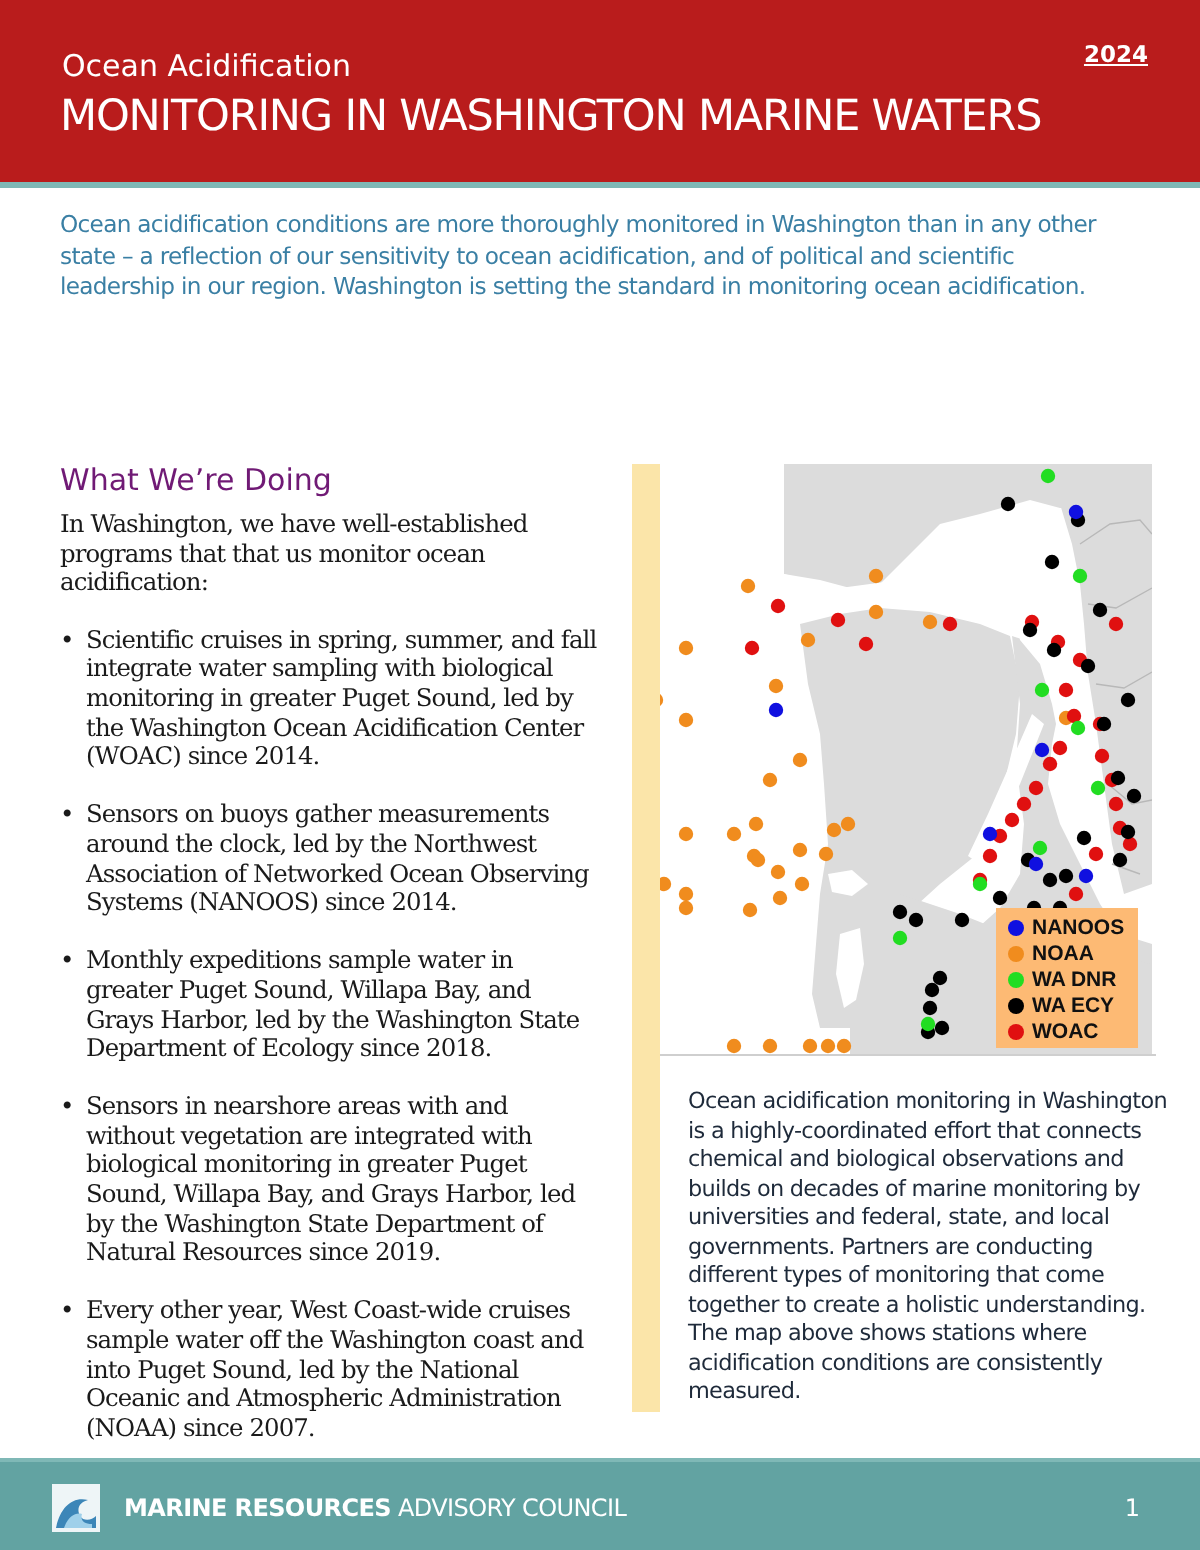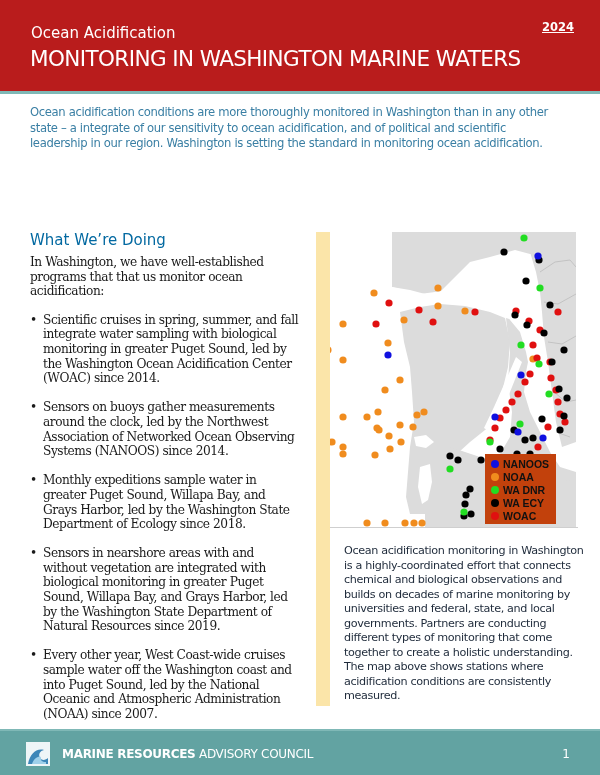--- a/index.html
+++ b/index.html
@@ -3,52 +3,52 @@
 <meta charset="utf-8">
 <style>
   html, body { margin:0; padding:0; }
   body { width:600px; height:775px; background:#ffffff; position:relative; overflow:hidden; font-family:"Liberation Sans", sans-serif; }
   .header { position:absolute; left:0; top:0; width:600px; height:91px; background:#b91c1c; border-bottom:3px solid #7fb8b6; }
   .header .kicker { position:absolute; left:31px; top:24px; color:#fff; font-size:15px; font-family:"DejaVu Sans", sans-serif; }
   .header .title { position:absolute; left:30px; top:46px; color:#fff; font-size:21.5px; font-family:"DejaVu Sans", sans-serif; letter-spacing:-0.6px; }
   .header .year { position:absolute; right:26px; top:20px; color:#fff; font-size:11.5px; font-weight:bold; font-family:"DejaVu Sans", sans-serif;text-decoration:underline; }
   .intro { position:absolute; left:30px; top:105px; width:520px; color:#3a7fa4; font-size:11.6px; line-height:15.5px; font-family:"DejaVu Sans", sans-serif; letter-spacing:-0.35px; }
   .intro p { margin:0 0 15px 0; }
-  .section-title { position:absolute; left:30px; top:231px; color:#0369a1; font-size:15px; font-family:"DejaVu Sans", sans-serif; }
+  .section-title { position:absolute; left:30px; top:231px; color:#701a75; font-size:15px; font-family:"DejaVu Sans", sans-serif; }
   .leftcol { position:absolute; left:30px; top:255px; width:270px; color:#1a1a1a; font-family:"DejaVu Serif", serif; font-size:12.2px; line-height:14.6px; letter-spacing:-0.45px; }
   .leftcol .lead { margin:0 0 14px 0; }
   .leftcol ul { list-style:none; margin:0; padding:0; }
   .leftcol li { position:relative; padding-left:13px; margin-bottom:14.6px; }
   .leftcol li .bullet { position:absolute; left:0; top:0; }
   .sidebar-bar { position:absolute; left:316px; top:232px; width:14px; height:474px; background:#fbe5a9; }
   .map { position:absolute; left:330px; top:232px; width:246px; height:295px; background:#fff; overflow:hidden; }
   .map svg { position:absolute; left:0; top:0; }
   .map-divider { position:absolute; left:330px; top:527px; width:248px; height:1px; background:#cfcfcf; }
-  .legend { position:absolute; left:485px; top:454px; width:71px; height:70px; background:#c2410c; }
+  .legend { position:absolute; left:498px; top:454px; width:71px; height:70px; background:#fdba74; }
   .legend-item { position:absolute; left:6px; font-family:"Liberation Sans", sans-serif; font-weight:bold; font-size:10.5px; color:#111; height:12px; line-height:12px; }
   .legend-item .dot { position:absolute; left:0; top:2px; width:8px; height:8px; border-radius:50%; }
   .legend-item .lbl { position:absolute; left:12px; top:0; white-space:nowrap; }
   .caption { position:absolute; left:344px; top:544px; width:240px; color:#1e2a3a; font-size:11.2px; line-height:14.5px; font-family:"DejaVu Sans", sans-serif; letter-spacing:-0.35px; }
   .footer { position:absolute; left:0; top:729px; width:600px; height:46px; background:#62a3a2; border-top:2px solid #7fb8b6; }
   .footer .logo { position:absolute; left:26px; top:11px; width:24px; height:24px; background:#eef5f7; }
   .footer .org { position:absolute; left:62px; top:16px; color:#fff; font-size:12px; font-family:"DejaVu Sans", sans-serif; letter-spacing:-0.3px; }
   .footer .org b { font-weight:bold; }
   .footer .page { position:absolute; right:30px; top:16px; color:#fff; font-size:12px; font-family:"DejaVu Sans", sans-serif; }
 </style>
 </head>
 <body>
 
 <div class="header">
   <div class="kicker">Ocean Acidification</div>
   <div class="title">MONITORING IN WASHINGTON MARINE WATERS</div>
   <div class="year">2024</div>
 </div>
 
 <div class="intro">
-  <p>Ocean acidification conditions are more thoroughly monitored in Washington than in any other state – a integrate of our sensitivity to ocean acidification, and of political and scientific leadership in our region. Washington is setting the standard in monitoring ocean acidification.</p>
+  <p>Ocean acidification conditions are more thoroughly monitored in Washington than in any other state – a reflection of our sensitivity to ocean acidification, and of political and scientific leadership in our region. Washington is setting the standard in monitoring ocean acidification.</p>
 </div>
 
 <div class="section-title">What We’re Doing</div>
 
 <div class="leftcol">
   <p class="lead">In Washington, we have well-established programs that that us monitor ocean acidification:</p>
   <ul>
     <li><span class="bullet">•</span><span>Scientific cruises in spring, summer, and fall integrate water sampling with biological monitoring in greater Puget Sound, led by the Washington Ocean Acidification Center (WOAC)  since 2014.</span></li>
     <li><span class="bullet">•</span><span>Sensors on buoys gather measurements around the clock, led by the Northwest Association of Networked Ocean Observing Systems (NANOOS) since 2014.</span></li>
     <li><span class="bullet">•</span><span>Monthly expeditions sample water in greater Puget Sound, Willapa Bay, and Grays Harbor, led by the Washington State Department of Ecology since 2018.</span></li>

